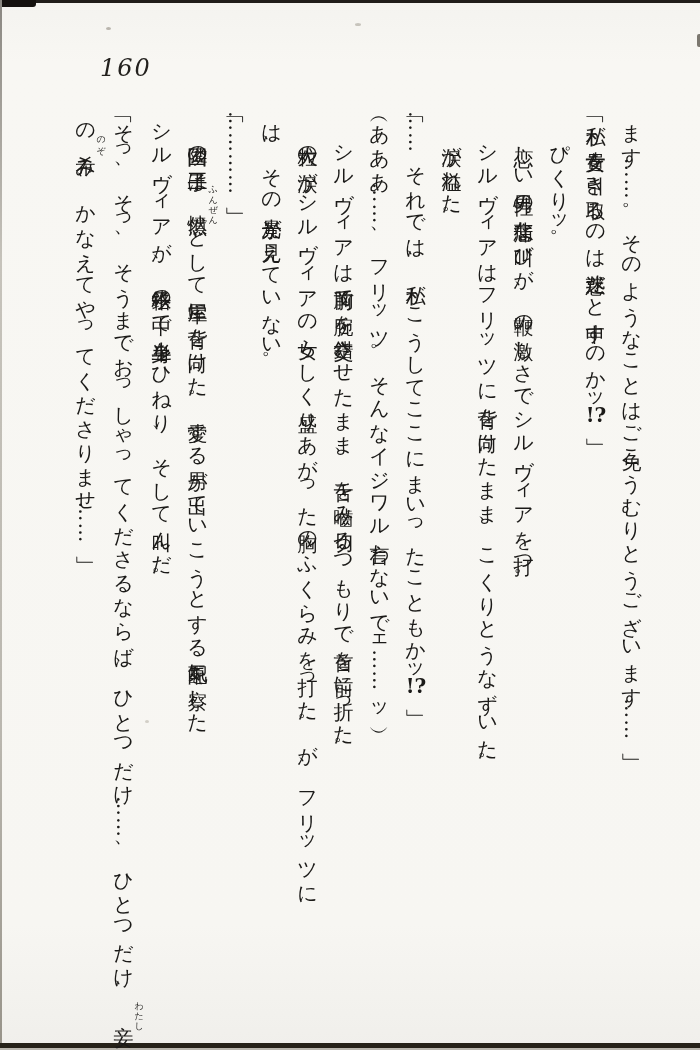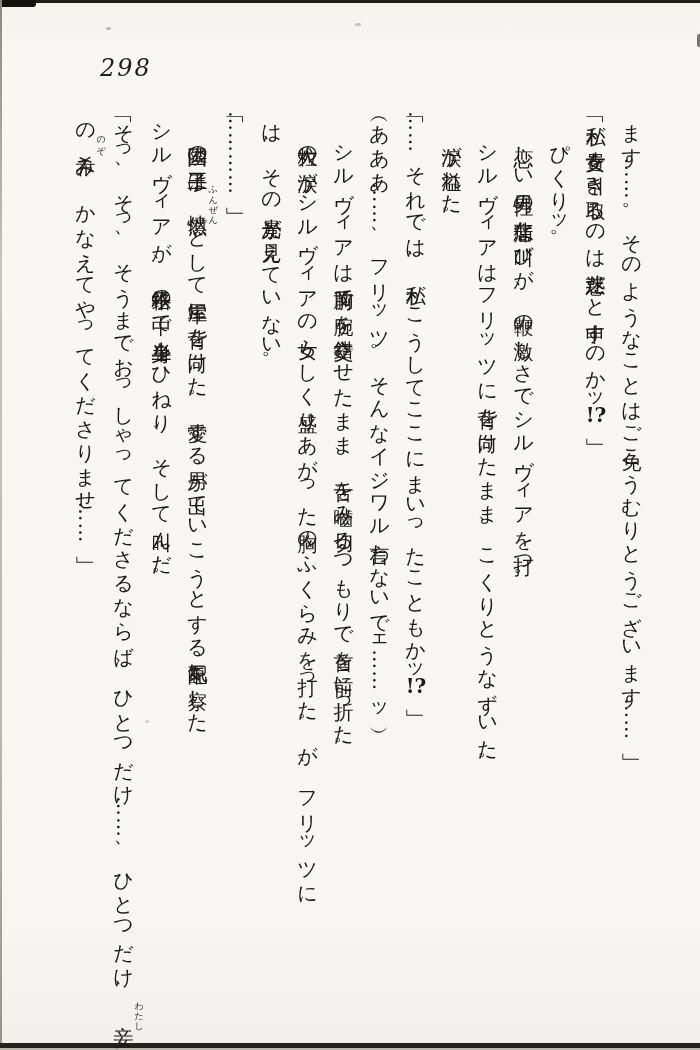--- a/index.html
+++ b/index.html
@@ -101,21 +101,21 @@
 <div class="border-top"></div>
 <div class="border-top-left-blot"></div>
 <div class="border-left"></div>
 <div class="border-bottom-fade"></div>
 <div class="border-bottom"></div>
 <div class="edge-tick-right"></div>
 <div class="speck s1"></div>
 <div class="speck s2"></div>
 <div class="speck s3"></div>
 
-<div class="page-number">298</div>
+<div class="page-number">160</div>
 
 <div class="text-block">
     <div class="col">ます……。そのようなことはご免こうむりとうございます……」</div>
     <div class="col">「私が貴女を引き取るのは迷惑だと申すのかッ<span class="tcy">!?</span>」</div>
     <div class="col indent">ぴくりッ。</div>
     <div class="col indent">恋しい男性の悲痛な叫びが、鞭の激しさでシルヴィアを打つ。</div>
     <div class="col indent">シルヴィアはフリッツに背を向けたまま、こくりとうなずいた。</div>
     <div class="col indent">涙が溢れた。</div>
     <div class="col">「……それでは、私がこうしてここにまいったこともかッ<span class="tcy">!?</span>」</div>
     <div class="col">（あああ……、フリッツ。そんなイジワル言わないでェ……ッ）</div>

